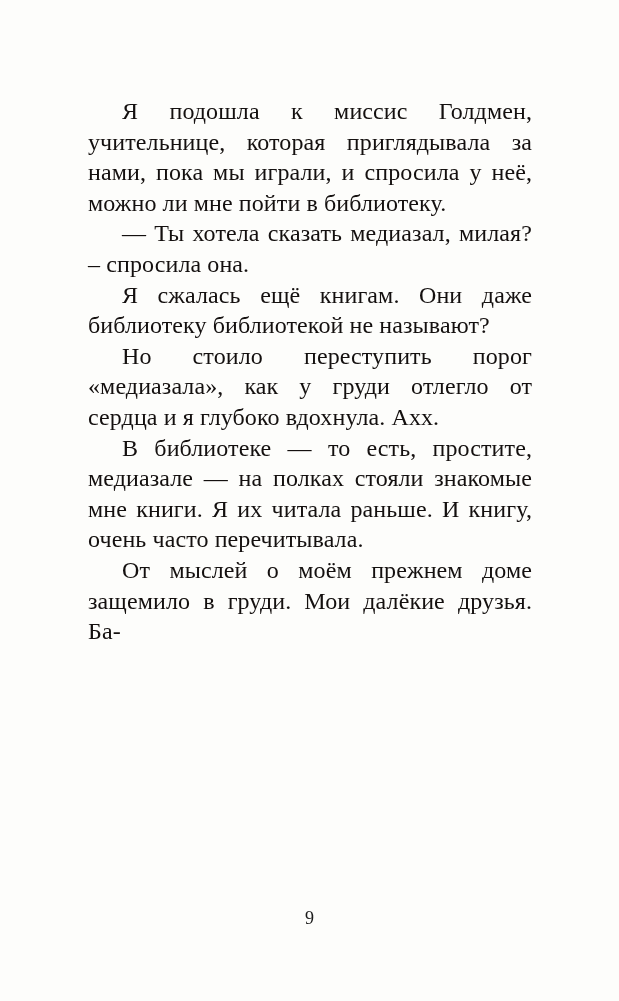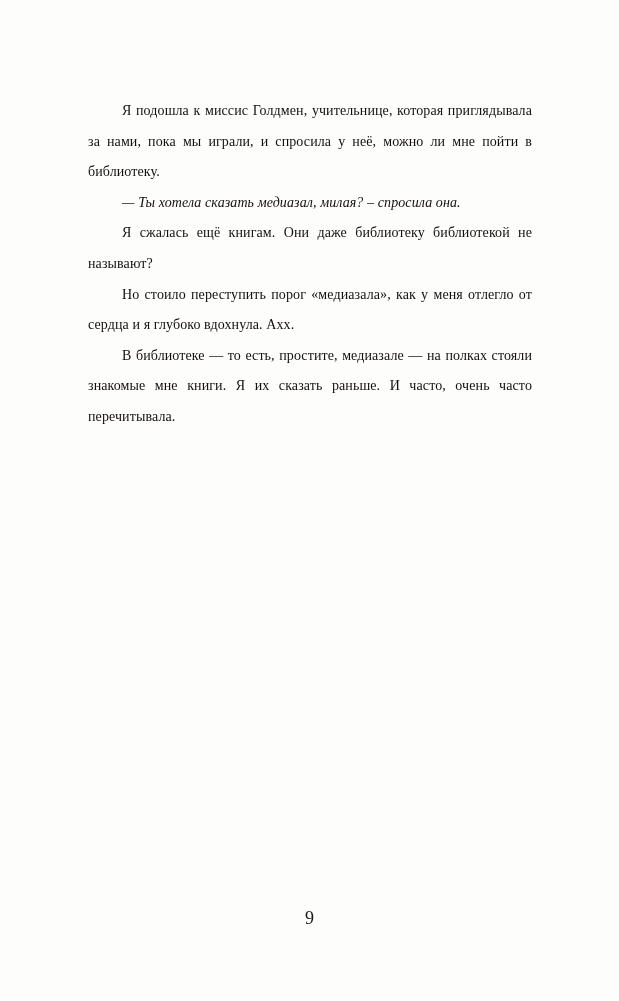--- a/index.html
+++ b/index.html
@@ -27,30 +27,29 @@
     position: absolute;
     left: 88px;
     top: 96px;
     width: 444px;
   }
 
   .para {
     margin: 0;
     text-indent: 34px;
     text-align: justify;
-    font-size: 14px;
+    font-size: 24px;
     line-height: 30.6px;
     letter-spacing: 0.1px;
     color: #14100f;
     -webkit-font-smoothing: antialiased;
   }
 
   .para.dialogue {
     text-indent: 34px;
-    font-style: italic;
   }
 
   .folio {
     position: absolute;
     left: 0;
     right: 0;
     top: 908px;
     text-align: center;
     font-size: 18px;
     line-height: 20px;
@@ -60,19 +59,20 @@
 </style>
 </head>
 <body>
 
 <div class="page">
 
   <div class="text-block">
     <p class="para">Я подошла к миссис Голдмен, учительнице, которая приглядывала за нами, пока мы играли, и спросила у неё, можно ли мне пойти в библиотеку.</p>
     <p class="para dialogue">— Ты хотела сказать медиазал, милая? – спросила она.</p>
     <p class="para">Я сжалась ещё книгам. Они даже библиотеку библиотекой не называют?</p>
-    <p class="para">Но стоило переступить порог «медиазала», как у меня отлегло от сердца и я глубоко вдохнула. Ахх.</p>
-    <p class="para">В библиотеке — то есть, простите, медиазале — на полках стояли знакомые мне книги. Я их сказать раньше. И часто, очень часто перечитывала.</p>
+    <p class="para">Но стоило переступить порог «медиазала», как у груди отлегло от сердца и я глубоко вдохнула. Ахх.</p>
+    <p class="para">В библиотеке — то есть, простите, медиазале — на полках стояли знакомые мне книги. Я их читала раньше. И книгу, очень часто перечитывала.</p>
+    <p class="para">От мыслей о моём прежнем доме защемило в груди. Мои далёкие друзья. Ба-</p>
   </div>
 
   <div class="folio">9</div>
 
 </div>
 
 </body></html>

